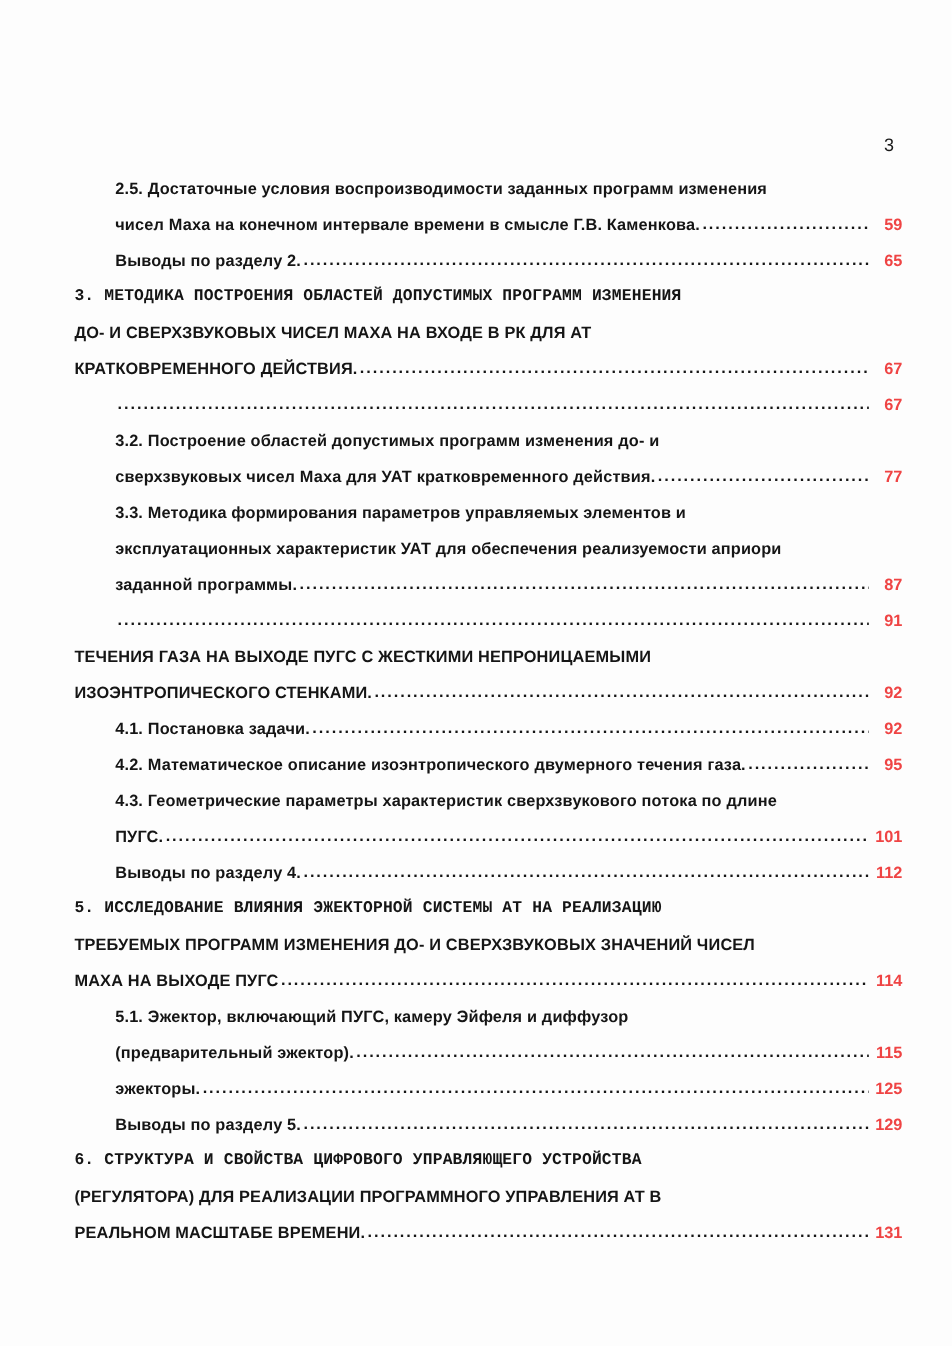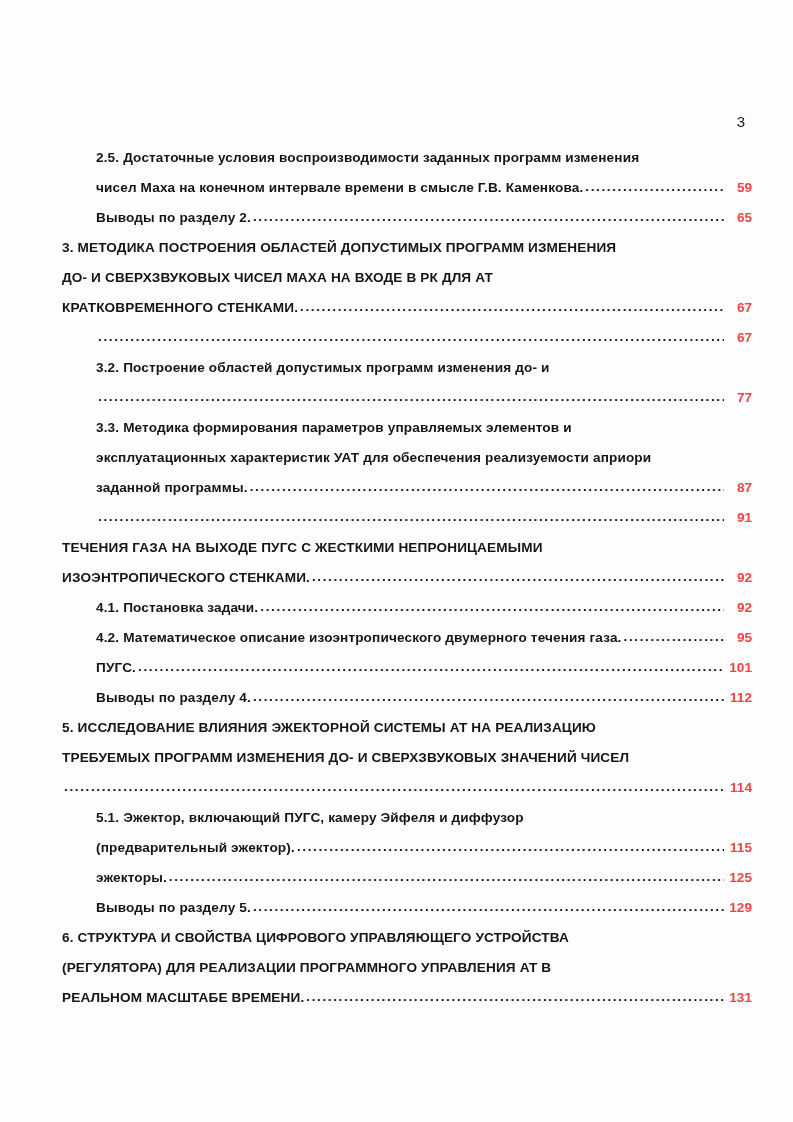--- a/index.html
+++ b/index.html
@@ -40,21 +40,21 @@
     align-items: baseline;
     font-size: 13.6px;
     line-height: 30px;
     color: #151515;
     white-space: pre;
   }
   .line .txt {
     font-weight: bold;
     letter-spacing: 0.01em;
   }
-  .line.level1 { padding-left: 0px; }
+  .line.level1 { padding-left: 0px; font-family: Liberation Mono, monospace; }
   .line.level2 { padding-left: 34px; }
   .line.cont1 { padding-left: 0px; }
   .line.cont2 { padding-left: 34px; justify-content: space-between; }
   .dots {
     flex: 1 1 auto;
     overflow: hidden;
     white-space: nowrap;
     margin: 0 2px 0 2px;
     font-weight: bold;
     letter-spacing: 1.6px;
@@ -82,57 +82,58 @@
       <div class="entry">
         <div class="line level2"><span class="txt">2.5. Достаточные условия воспроизводимости заданных программ изменения</span><span class="nodots"></span></div>
         <div class="line cont2"><span class="txt">чисел Маха на конечном интервале времени в смысле Г.В. Каменкова.</span><span class="dots">........................................................................................................................................................................................................</span><span class="pagenum">59</span></div>
       </div>
       <div class="entry">
         <div class="line level2"><span class="txt">Выводы по разделу 2.</span><span class="dots">........................................................................................................................................................................................................</span><span class="pagenum">65</span></div>
       </div>
       <div class="entry">
         <div class="line level1"><span class="txt">3. МЕТОДИКА ПОСТРОЕНИЯ ОБЛАСТЕЙ ДОПУСТИМЫХ ПРОГРАММ ИЗМЕНЕНИЯ</span><span class="nodots"></span></div>
         <div class="line cont1"><span class="txt">ДО- И СВЕРХЗВУКОВЫХ ЧИСЕЛ МАХА НА ВХОДЕ В РК ДЛЯ АТ</span><span class="nodots"></span></div>
-        <div class="line cont1"><span class="txt">КРАТКОВРЕМЕННОГО СТЕНКАМИ.</span><span class="dots">........................................................................................................................................................................................................</span><span class="pagenum">67</span></div>
+        <div class="line cont1"><span class="txt">КРАТКОВРЕМЕННОГО ДЕЙСТВИЯ.</span><span class="dots">........................................................................................................................................................................................................</span><span class="pagenum">67</span></div>
       </div>
       <div class="entry">
         <div class="line level2"><span class="dots">........................................................................................................................................................................................................</span><span class="pagenum">67</span></div>
       </div>
       <div class="entry">
         <div class="line level2"><span class="txt">3.2. Построение областей допустимых программ изменения до- и</span><span class="nodots"></span></div>
-        <div class="line cont2"><span class="dots">........................................................................................................................................................................................................</span><span class="pagenum">77</span></div>
+        <div class="line cont2"><span class="txt">сверхзвуковых чисел Маха для УАТ кратковременного действия.</span><span class="dots">........................................................................................................................................................................................................</span><span class="pagenum">77</span></div>
       </div>
       <div class="entry">
         <div class="line level2"><span class="txt">3.3. Методика формирования параметров управляемых элементов и</span><span class="nodots"></span></div>
         <div class="line cont2"><span class="txt">эксплуатационных характеристик УАТ для обеспечения реализуемости априори</span><span class="nodots"></span></div>
         <div class="line cont2"><span class="txt">заданной программы.</span><span class="dots">........................................................................................................................................................................................................</span><span class="pagenum">87</span></div>
       </div>
       <div class="entry">
         <div class="line level2"><span class="dots">........................................................................................................................................................................................................</span><span class="pagenum">91</span></div>
       </div>
       <div class="entry">
         <div class="line cont1"><span class="txt">ТЕЧЕНИЯ ГАЗА НА ВЫХОДЕ ПУГС С ЖЕСТКИМИ НЕПРОНИЦАЕМЫМИ</span><span class="nodots"></span></div>
         <div class="line cont1"><span class="txt">ИЗОЭНТРОПИЧЕСКОГО СТЕНКАМИ.</span><span class="dots">........................................................................................................................................................................................................</span><span class="pagenum">92</span></div>
       </div>
       <div class="entry">
         <div class="line level2"><span class="txt">4.1. Постановка задачи.</span><span class="dots">........................................................................................................................................................................................................</span><span class="pagenum">92</span></div>
       </div>
       <div class="entry">
         <div class="line level2"><span class="txt">4.2. Математическое описание изоэнтропического двумерного течения газа.</span><span class="dots">........................................................................................................................................................................................................</span><span class="pagenum">95</span></div>
       </div>
       <div class="entry">
+        <div class="line level2"><span class="txt">4.3. Геометрические параметры характеристик сверхзвукового потока по длине</span><span class="nodots"></span></div>
         <div class="line cont2"><span class="txt">ПУГС.</span><span class="dots">........................................................................................................................................................................................................</span><span class="pagenum">101</span></div>
       </div>
       <div class="entry">
         <div class="line level2"><span class="txt">Выводы по разделу 4.</span><span class="dots">........................................................................................................................................................................................................</span><span class="pagenum">112</span></div>
       </div>
       <div class="entry">
         <div class="line level1"><span class="txt">5. ИССЛЕДОВАНИЕ ВЛИЯНИЯ ЭЖЕКТОРНОЙ СИСТЕМЫ АТ НА РЕАЛИЗАЦИЮ</span><span class="nodots"></span></div>
         <div class="line cont1"><span class="txt">ТРЕБУЕМЫХ ПРОГРАММ ИЗМЕНЕНИЯ ДО- И СВЕРХЗВУКОВЫХ ЗНАЧЕНИЙ ЧИСЕЛ</span><span class="nodots"></span></div>
-        <div class="line cont1"><span class="dots">........................................................................................................................................................................................................</span><span class="pagenum">114</span></div>
+        <div class="line cont1"><span class="txt">МАХА НА ВЫХОДЕ ПУГС</span><span class="dots">........................................................................................................................................................................................................</span><span class="pagenum">114</span></div>
       </div>
       <div class="entry">
         <div class="line level2"><span class="txt">5.1. Эжектор, включающий ПУГС, камеру Эйфеля и диффузор</span><span class="nodots"></span></div>
         <div class="line cont2"><span class="txt">(предварительный эжектор).</span><span class="dots">........................................................................................................................................................................................................</span><span class="pagenum">115</span></div>
       </div>
       <div class="entry">
         <div class="line cont2"><span class="txt">эжекторы.</span><span class="dots">........................................................................................................................................................................................................</span><span class="pagenum">125</span></div>
       </div>
       <div class="entry">
         <div class="line level2"><span class="txt">Выводы по разделу 5.</span><span class="dots">........................................................................................................................................................................................................</span><span class="pagenum">129</span></div>

